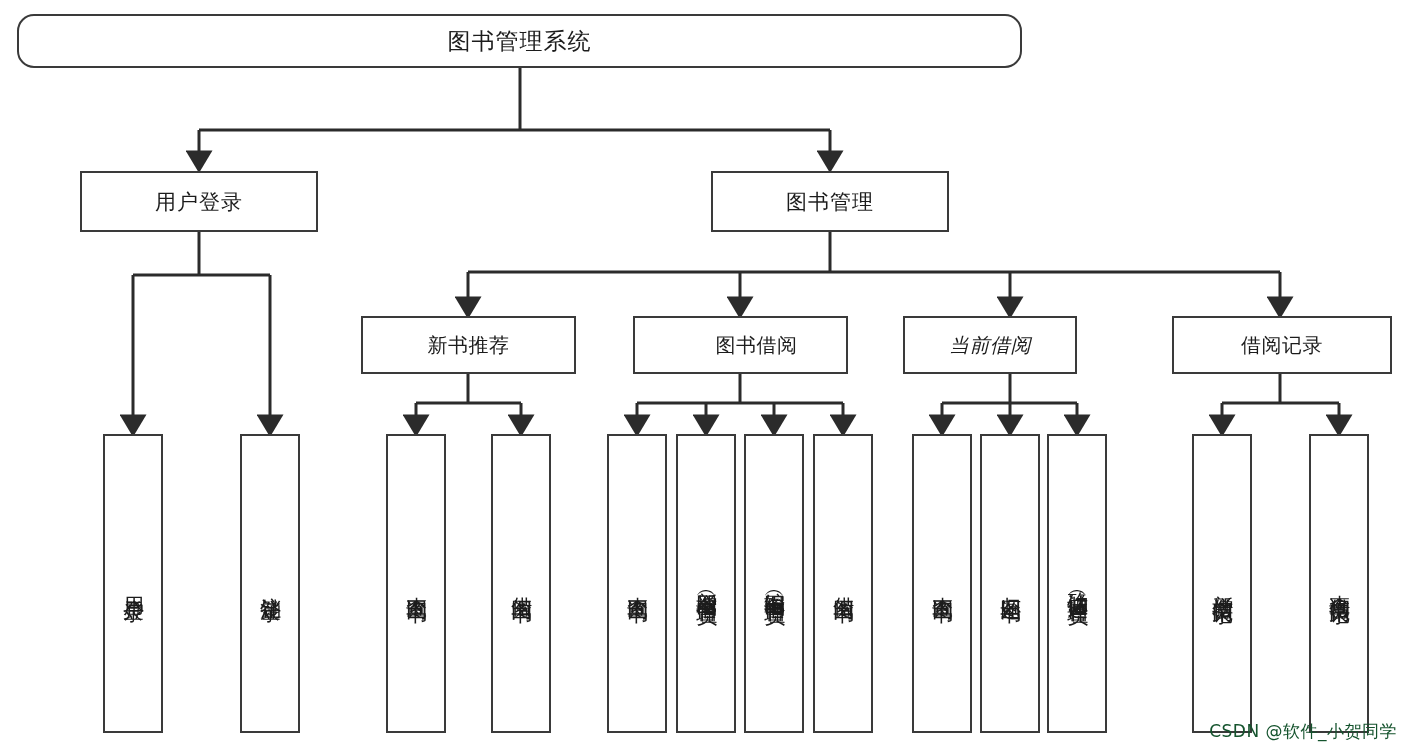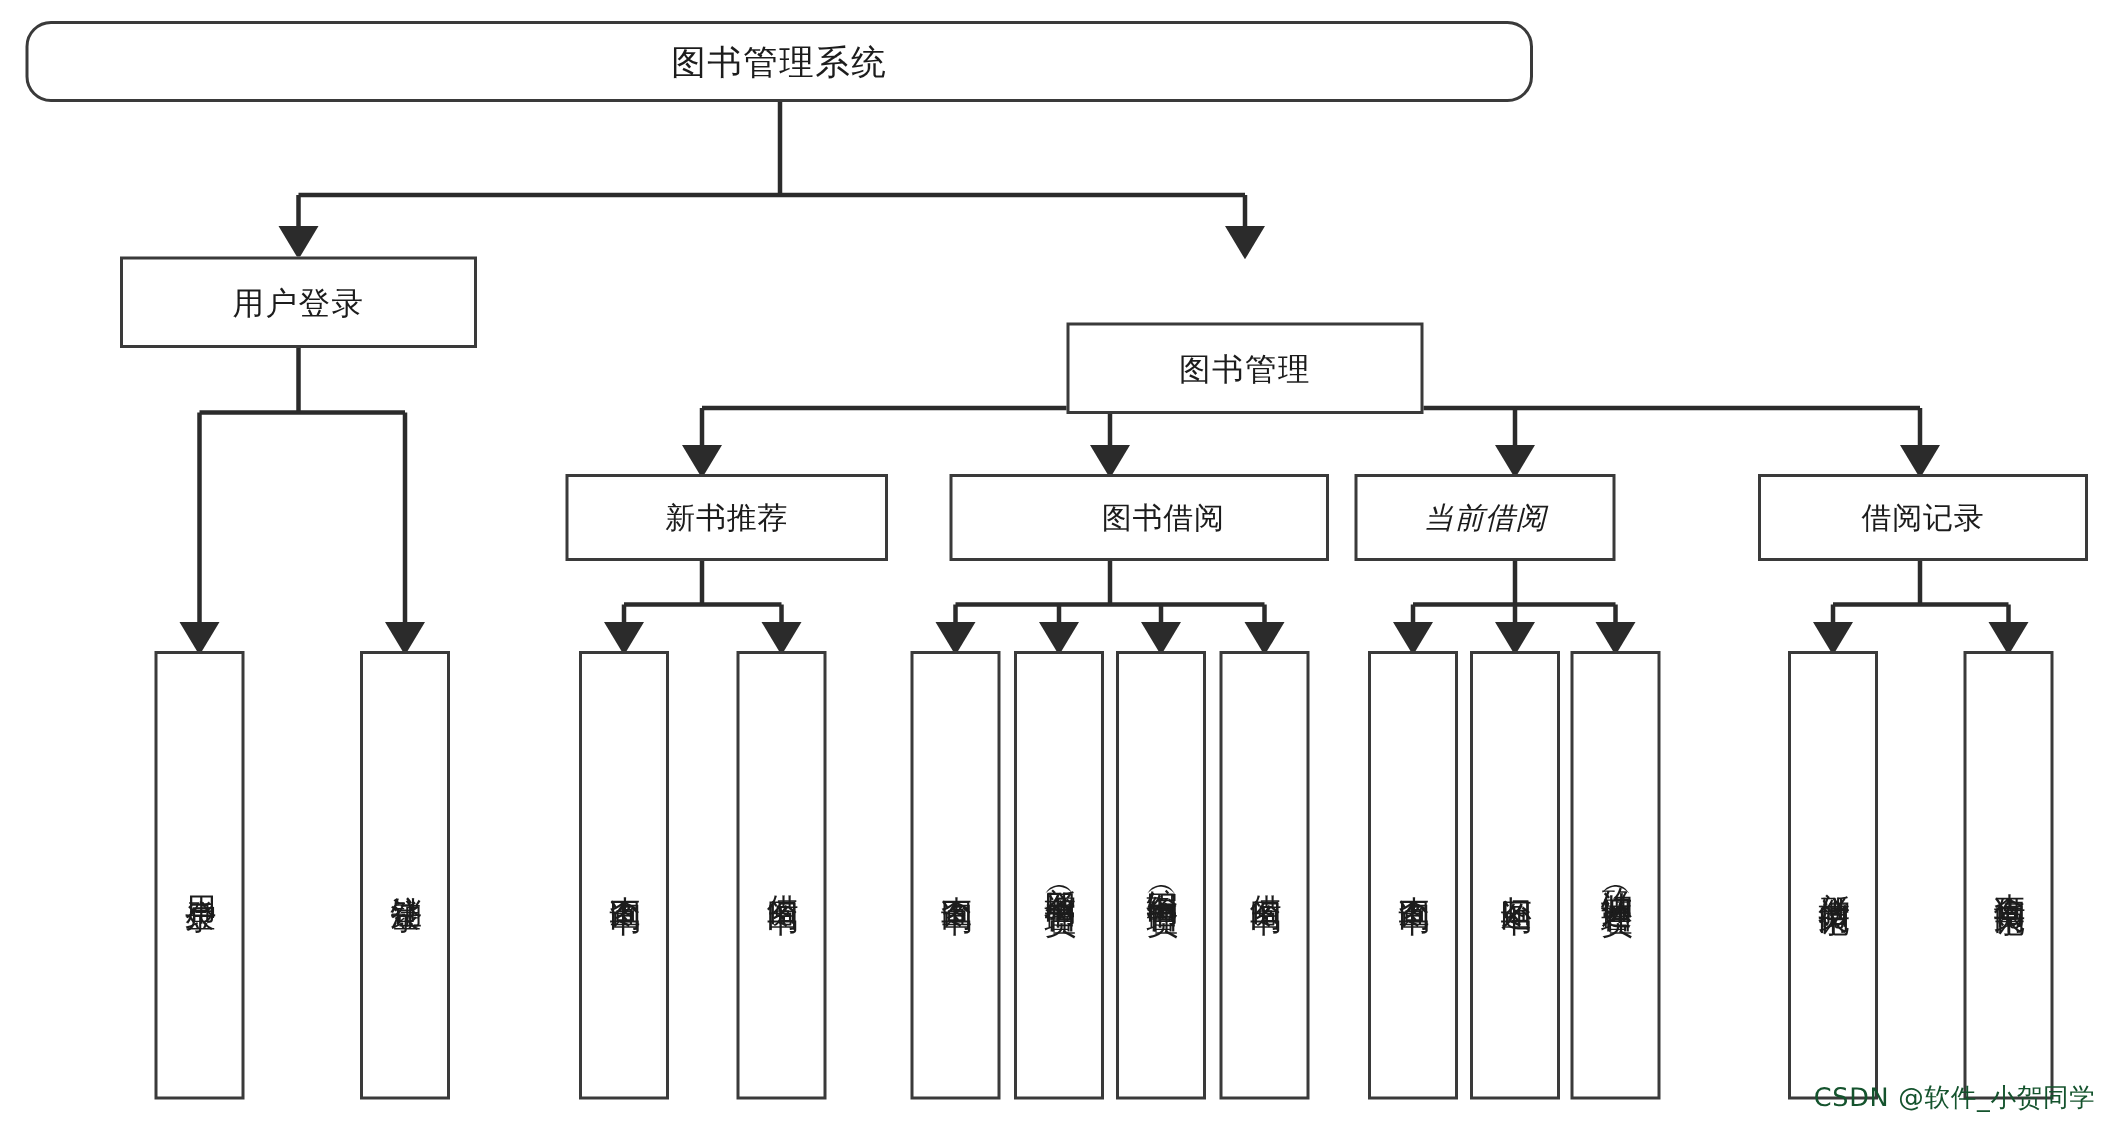--- a/index.html
+++ b/index.html
@@ -130,28 +130,28 @@
     </g>
   </svg>
 
   <div class="node root" style="left:17px; top:14px; width:1005px; height:54px;">
     <span>图书管理系统</span>
   </div>
 
   <div class="node level1" style="left:80px; top:171px; width:238px; height:61px;">
     <span>用户登录</span>
   </div>
-  <div class="node level1" style="left:711px; top:171px; width:238px; height:61px;margin-top:44px;">
+  <div class="node level1" style="left:711px; top:171px; width:238px; height:61px;">
     <span>图书管理</span>
   </div>
 
-  <div class="node level2" style="left:361px; top:316px; width:215px; height:58px;margin-left:16px;">
+  <div class="node level2" style="left:361px; top:316px; width:215px; height:58px;">
     <span>新书推荐</span>
   </div>
-  <div class="node level2" style="left:633px; top:316px; width:253px; height:58px;padding-left:32px;">
+  <div class="node level2" style="left:633px; top:316px; width:215px; height:58px;padding-left:32px;">
     <span>图书借阅</span>
   </div>
   <div class="node level2" style="left:903px; top:316px; width:174px; height:58px;font-style:italic;">
     <span>当前借阅</span>
   </div>
   <div class="node level2" style="left:1172px; top:316px; width:220px; height:58px;">
     <span>借阅记录</span>
   </div>
 
   <div class="node leaf" style="left:103px; top:434px; width:60px; height:299px;">

